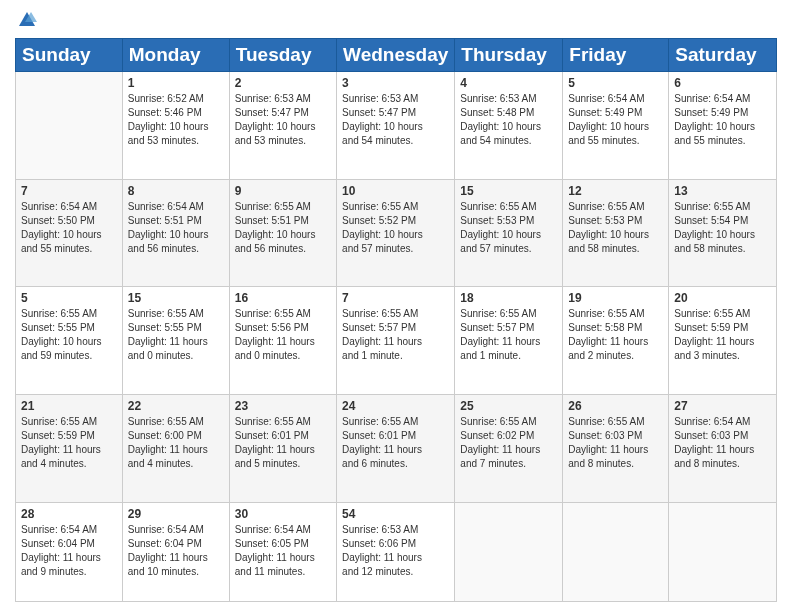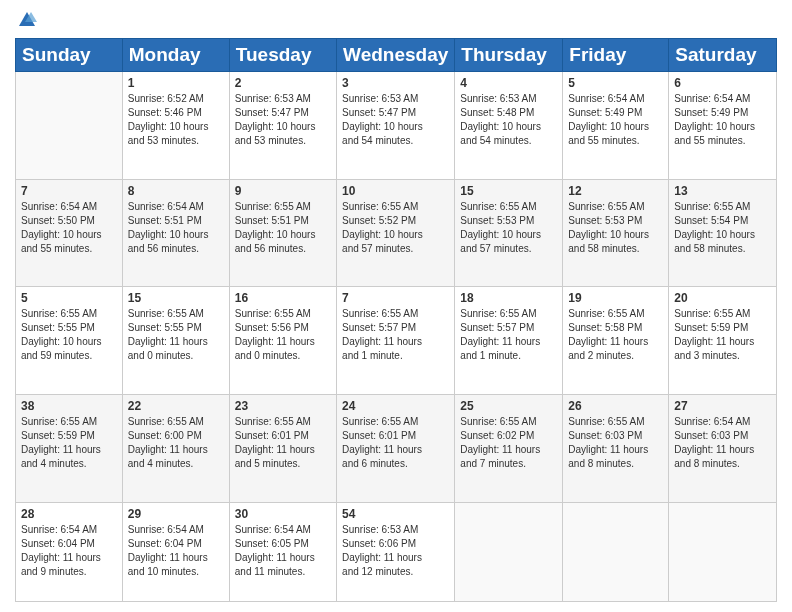--- a/index.html
+++ b/index.html
@@ -220,21 +220,21 @@
             <span class="day-number">19</span>
             <div class="day-info">Sunrise: 6:55 AM<br>Sunset: 5:58 PM<br>Daylight: 11 hours<br>and 2 minutes.</div>
           </td>
           <td>
             <span class="day-number">20</span>
             <div class="day-info">Sunrise: 6:55 AM<br>Sunset: 5:59 PM<br>Daylight: 11 hours<br>and 3 minutes.</div>
           </td>
         </tr>
         <tr class="row-shade">
           <td>
-            <span class="day-number">38</span>
+            <span class="day-number">21</span>
             <div class="day-info">Sunrise: 6:55 AM<br>Sunset: 5:59 PM<br>Daylight: 11 hours<br>and 4 minutes.</div>
           </td>
           <td>
             <span class="day-number">22</span>
             <div class="day-info">Sunrise: 6:55 AM<br>Sunset: 6:00 PM<br>Daylight: 11 hours<br>and 4 minutes.</div>
           </td>
           <td>
             <span class="day-number">23</span>
             <div class="day-info">Sunrise: 6:55 AM<br>Sunset: 6:01 PM<br>Daylight: 11 hours<br>and 5 minutes.</div>
           </td>

